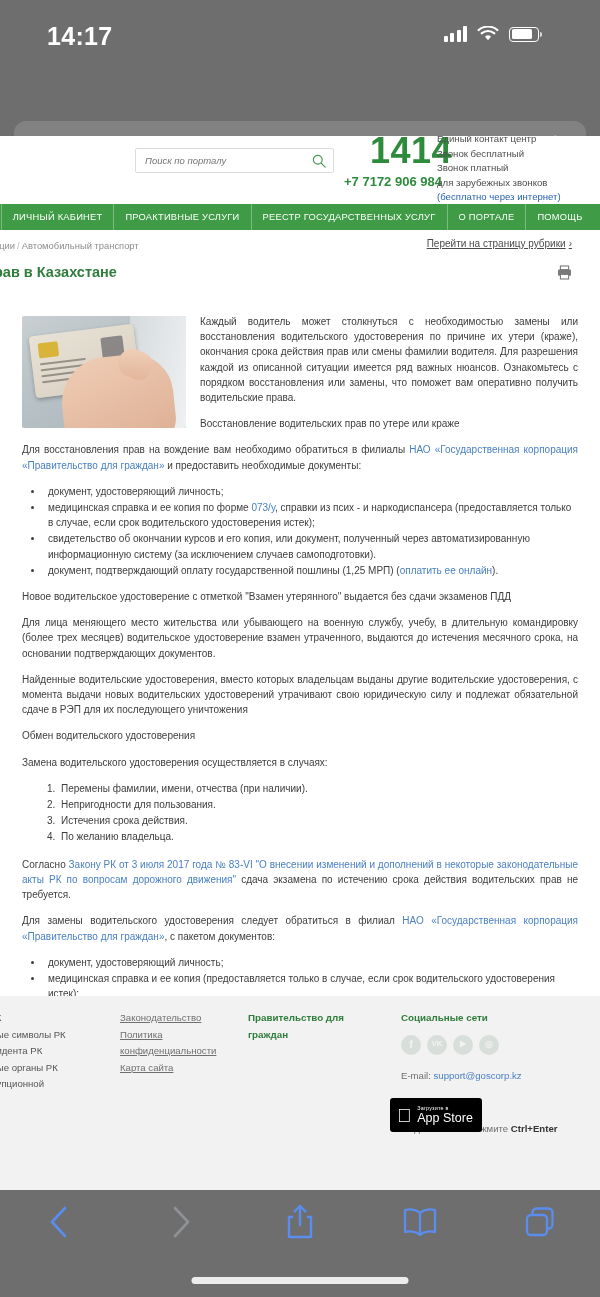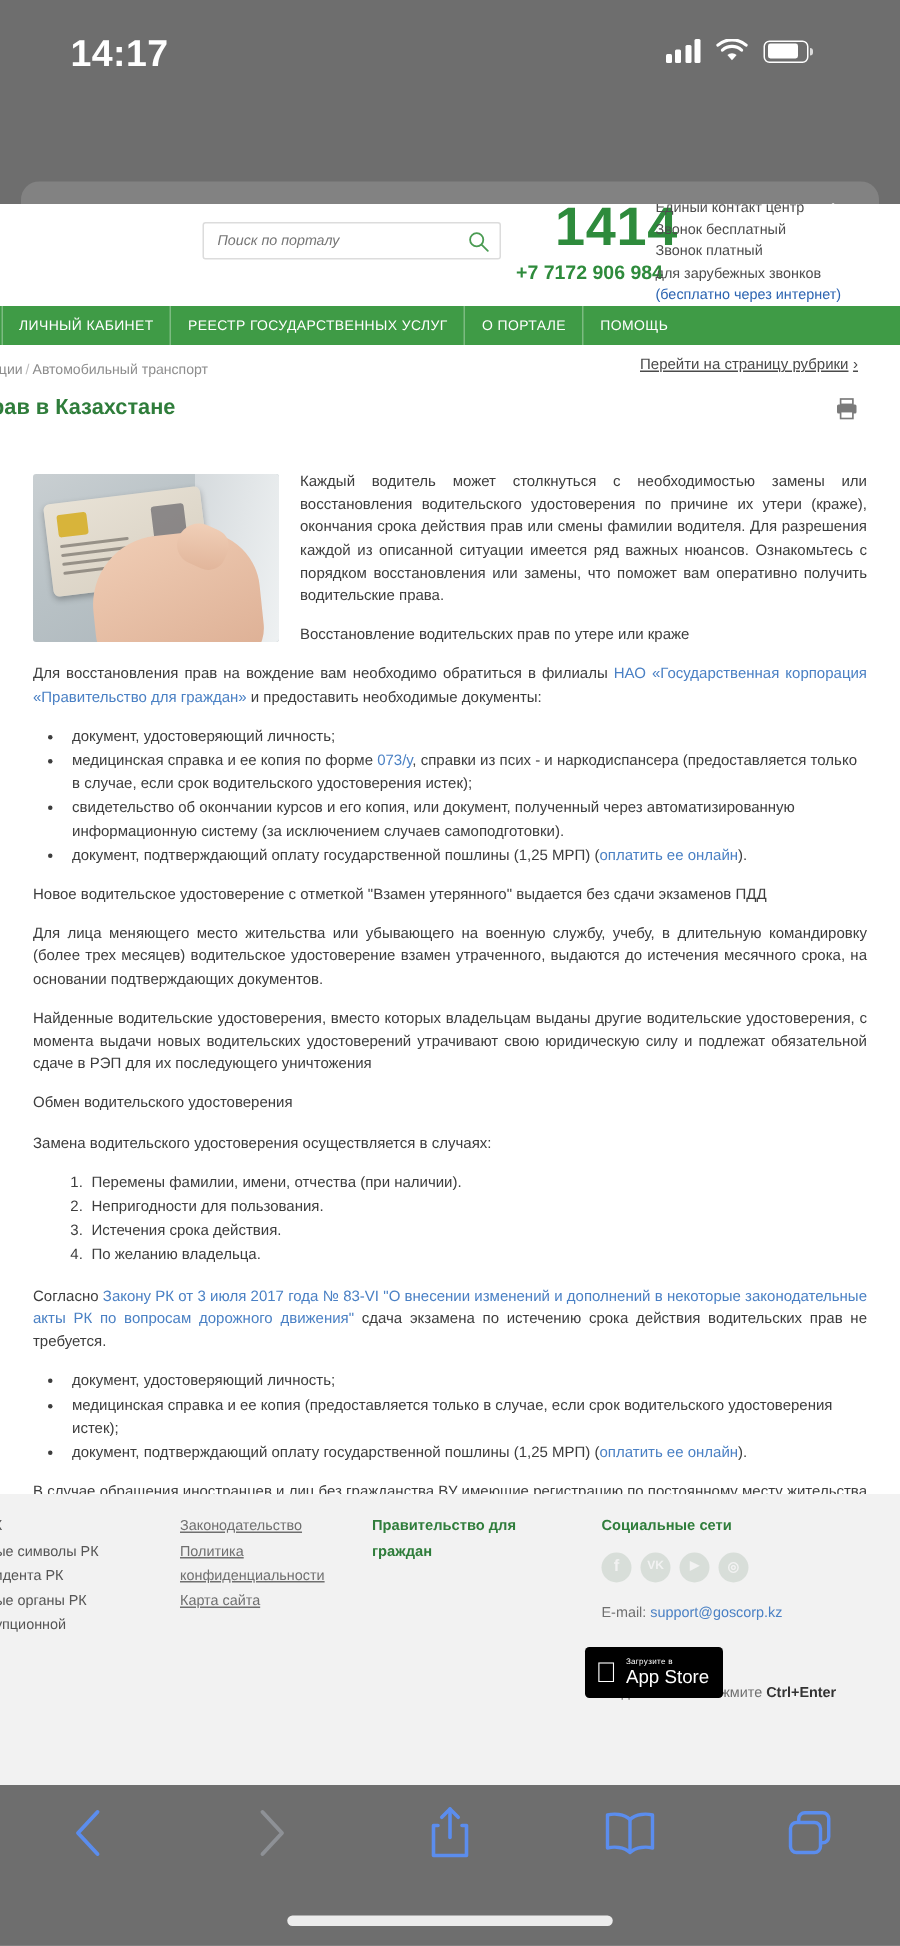--- a/index.html
+++ b/index.html
@@ -342,20 +342,21 @@
         <div>Звонок бесплатный</div>
         <div>Звонок платный</div>
         <div>для зарубежных звонков</div>
         <div class="blue">(бесплатно через интернет)</div>
       </div>
     </div>
 
     <div class="nav">
       <div class="nav-item">ЛЬСТВО</div>
       <div class="nav-item">ЛИЧНЫЙ КАБИНЕТ</div>
+      <div class="nav-item">ПРОАКТИВНЫЕ УСЛУГИ</div>
       <div class="nav-item">РЕЕСТР ГОСУДАРСТВЕННЫХ УСЛУГ</div>
       <div class="nav-item">О ПОРТАЛЕ</div>
       <div class="nav-item last">ПОМОЩЬ</div>
       <div class="nav-tail"></div>
     </div>
 
     <div class="crumbs">
       <div class="crumb-text"><span>ации</span><span class="sep">/</span><span>Автомобильный транспорт</span></div>
       <div class="rubric-link"><span>Перейти на страницу рубрики</span><span class="chev">›</span></div>
     </div>
@@ -406,20 +407,21 @@
       <p class="nj">Замена водительского удостоверения осуществляется в случаях:</p>
 
       <ol>
         <li>Перемены фамилии, имени, отчества (при наличии).</li>
         <li>Непригодности для пользования.</li>
         <li>Истечения срока действия.</li>
         <li>По желанию владельца.</li>
       </ol>
 
       <p><span>Согласно </span><span class="lnk">Закону РК от 3 июля 2017 года № 83-VI "О внесении изменений и дополнений в некоторые законодательные акты РК по вопросам дорожного движения"</span><span> сдача экзамена по истечению срока действия водительских прав не требуется.</span></p>
+      <p><span>Для замены водительского удостоверения следует обратиться в филиал </span><span class="lnk">НАО «Государственная корпорация «Правительство для граждан»</span><span>, с пакетом документов:</span></p>
 
       <ul>
         <li><span>документ, удостоверяющий личность;</span></li>
         <li><span>медицинская справка и ее копия (предоставляется только в случае, если срок водительского удостоверения истек);</span></li>
         <li><span>документ, подтверждающий оплату государственной пошлины (1,25 МРП) (</span><span class="lnk">оплатить ее онлайн</span><span>).</span></li>
       </ul>
 
       <p>В случае обращения иностранцев и лиц без гражданства ВУ имеющие регистрацию по постоянному месту жительства в Республике Казахстан, выданное иностранным государством предоставляется с переводом на государственный или русский язык.</p>
       <p>Срок оказания государственной услуги «Выдача водительских удостоверений» с момента сдачи документов не более 2-х часов.</p>
 

